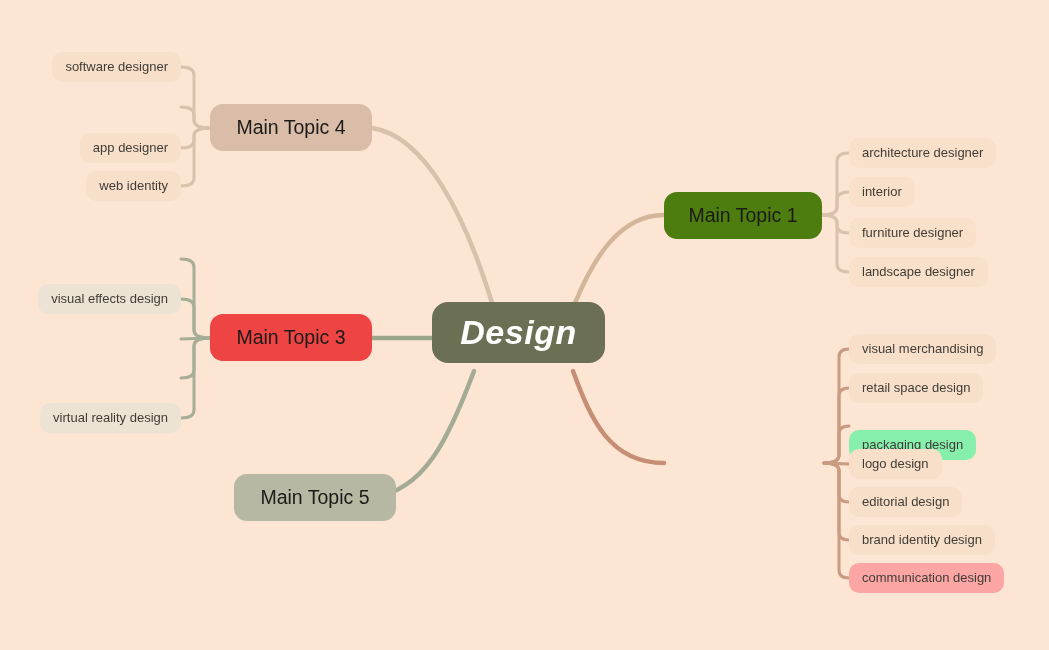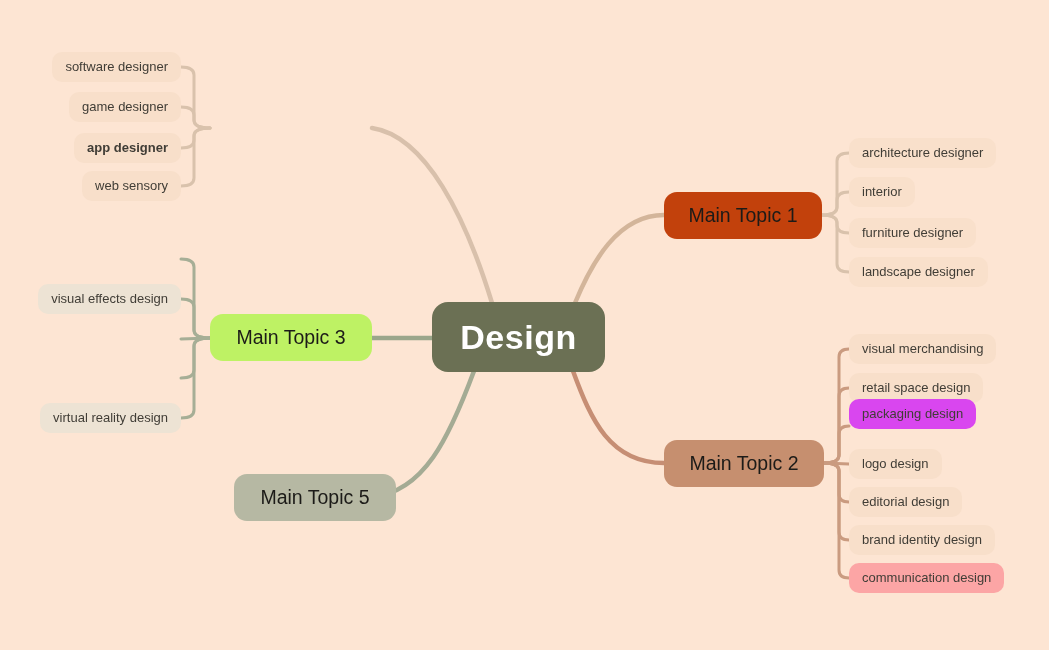--- a/index.html
+++ b/index.html
@@ -5,23 +5,23 @@
   html,body{margin:0;padding:0;}
   body{
     width:1049px;height:650px;overflow:hidden;position:relative;
     background:#fde5d3;
     font-family:"Liberation Sans","DejaVu Sans",sans-serif;
   }
   .canvas{position:absolute;inset:0;width:1049px;height:650px;}
   svg.links{position:absolute;left:0;top:0;z-index:1;}
   .node{position:absolute;z-index:2;box-sizing:border-box;}
   .root{
-    width:173px;height:70px;border-radius:16px;
+    width:173px;height:61px;border-radius:16px;
     display:flex;align-items:center;justify-content:center;
-    color:#ffffff;font-size:34px;font-weight:bold;letter-spacing:.5px;
+    color:#ffffff;font-size:34px;font-weight:bold;letter-spacing:.5px;font-style:italic;
   }
   .topic{
     height:47px;border-radius:13px;
     display:flex;align-items:center;justify-content:center;
     color:#1c1b18;font-size:19.5px;font-weight:500;white-space:nowrap;
   }
   .topic.right{width:160px;}
   .topic.left{width:162px;}
   .sub{
     height:30px;line-height:30px;border-radius:10px;
@@ -67,39 +67,38 @@
       <path stroke-width="3" d="M 210 128 Q 194 128 194 120 L 194 115 Q 194 107 181 107" stroke="#d9c2ac"></path>
       <path stroke-width="3" d="M 210 128 Q 194 128 194 136 L 194 140 Q 194 148 181 148" stroke="#d9c2ac"></path>
       <path stroke-width="3" d="M 210 128 Q 194 128 194 136 L 194 178 Q 194 186 181 186" stroke="#d9c2ac"></path>
     </g>
   </svg>
 
   <div class="node root" style="left: 432px; top: 302px; background: rgb(107, 112, 84);">
     <span>Design</span>
   </div>
 
-  <div class="node topic right" style="left: 664px; top: 192px; width: 158px; background: #c2410c;">Main Topic 1</div>
-  <div class="node topic right" style="left: 664px; top: 440px; background: rgb(198, 143, 111);">Main Topic 2</div>
-  <div class="node topic left" style="left: 210px; top: 314px; background: #bef264;">Main Topic 3</div>
+  <div class="node topic right" style="left: 664px; top: 192px; width: 158px; background: #4d7c0f;">Main Topic 1</div>
+  <div class="node topic left" style="left: 210px; top: 314px; background: #ef4444;">Main Topic 3</div>
+  <div class="node topic left" style="left: 210px; top: 104px; background: rgb(217, 189, 168);">Main Topic 4</div>
   <div class="node topic left" style="left: 210px; top: 474px; background: rgb(182, 184, 163); margin-left: 24px;">Main Topic 5</div>
 
   <div class="node sub r" style="left: 849px; top: 138px; background: rgb(249, 224, 203);">architecture designer</div>
   <div class="node sub r" style="left: 849px; top: 177px; background: rgb(249, 224, 203);">interior</div>
   <div class="node sub r" style="left: 849px; top: 218px; background: rgb(249, 224, 203);">furniture designer</div>
   <div class="node sub r" style="left: 849px; top: 257px; background: rgb(249, 224, 203);">landscape designer</div>
 
   <div class="node sub r" style="left: 849px; top: 334px; background: rgb(248, 223, 202);">visual merchandising</div>
   <div class="node sub r" style="left: 849px; top: 373px; background: rgb(248, 223, 202);">retail space design</div>
-  <div class="node sub r" style="left: 849px; top: 399px; background: #d946ef;">packaging design</div>
+  <div class="node sub r" style="left: 849px; top: 430px; background: #86efac;">packaging design</div>
   <div class="node sub r" style="left: 849px; top: 449px; background: rgb(248, 223, 202);">logo design</div>
   <div class="node sub r" style="left: 849px; top: 487px; background: rgb(248, 223, 202);">editorial design</div>
   <div class="node sub r" style="left: 849px; top: 525px; background: rgb(248, 223, 202);">brand identity design</div>
   <div class="node sub r" style="left: 849px; top: 563px; background: #fca5a5;">communication design</div>
 
   <div class="node sub l" style="right: 868px; top: 284px; background: rgb(237, 227, 212);">visual effects design</div>
   <div class="node sub l" style="right: 868px; top: 403px; background: rgb(237, 227, 212);">virtual reality design</div>
 
   <div class="node sub l" style="right: 868px; top: 52px; background: rgb(248, 223, 202);">software designer</div>
-  <div class="node sub l" style="right: 868px; top: 92px; background: rgb(248, 223, 202);">game designer</div>
-  <div class="node sub l" style="right: 868px; top: 133px; background: rgb(248, 223, 202); font-weight: bold;">app designer</div>
-  <div class="node sub l" style="right: 868px; top: 171px; background: rgb(248, 223, 202);">web sensory</div>
+  <div class="node sub l" style="right: 868px; top: 133px; background: rgb(248, 223, 202);">app designer</div>
+  <div class="node sub l" style="right: 868px; top: 171px; background: rgb(248, 223, 202);">web identity</div>
 
 </div>
 
 </body></html>

